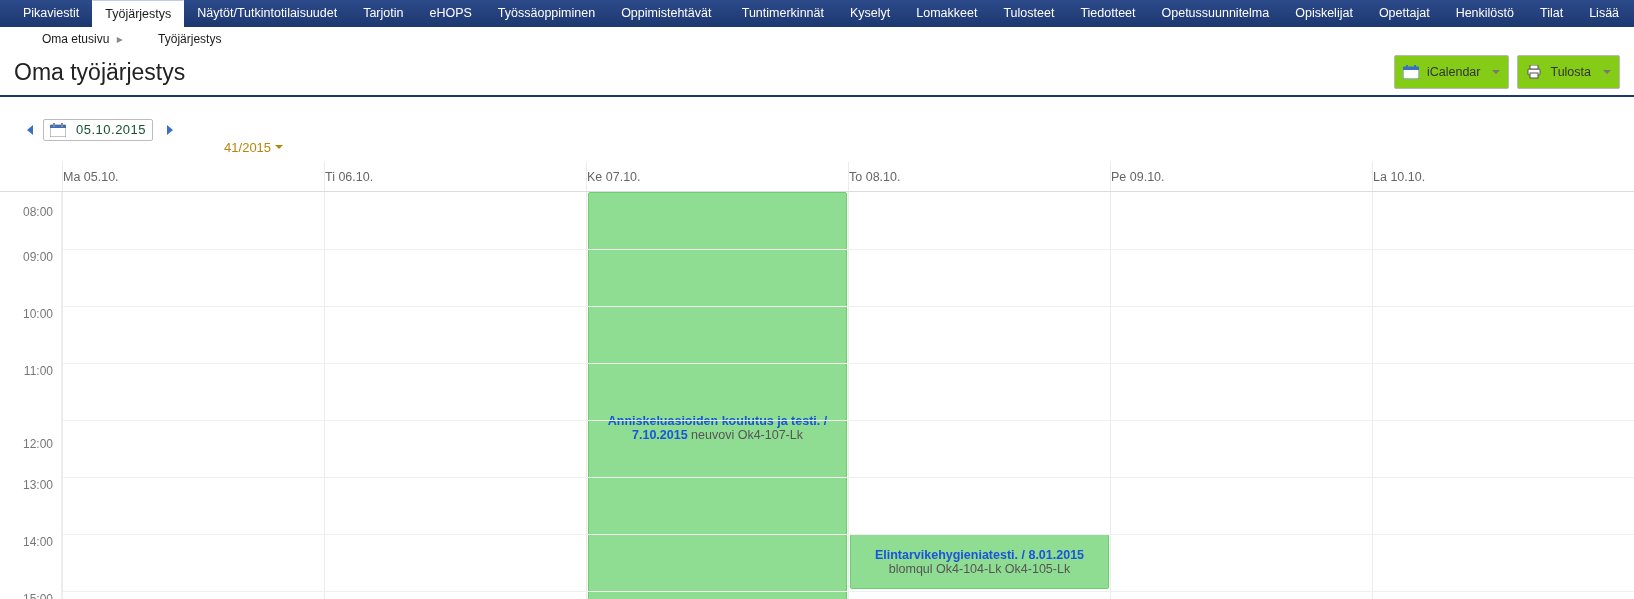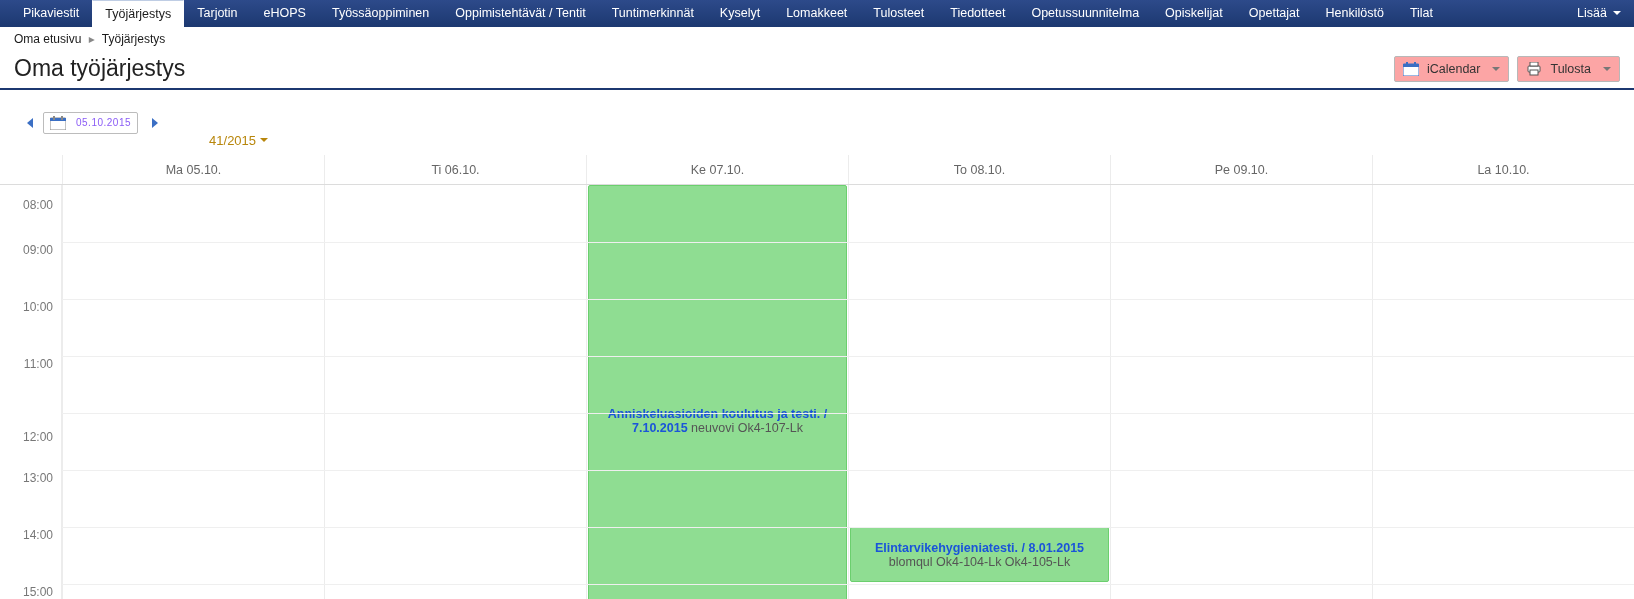--- a/index.html
+++ b/index.html
@@ -33,42 +33,42 @@
     border-top: 1px solid #bfcde4;
   }
   .nav-spacer { flex: 1; }
 
   
   .breadcrumb {
     padding: 5px 14px;
     font-size: 12px;
     color: #1a1a1a;
   }
-  .breadcrumb a { color: #1a1a1a; text-decoration: none; cursor: pointer; }
+  .breadcrumb a { color: #1a1a1a; text-decoration: none; cursor: pointer; margin-left: 28px; }
   .breadcrumb .sep { color: #888; margin: 0 4px; }
 
   
   .header-row {
     display: flex;
     align-items: center;
     padding: 4px 14px 6px 14px;
     border-bottom: 2px solid #1c3870;
   }
   .page-title {
     font-family: "Trebuchet MS", "Segoe UI", sans-serif;
     font-size: 23px;
     font-weight: 400;
     color: #222;
     flex: 1;
   }
   .hdr-btn {
     border: 1px solid #b8b8b8;
     border-radius: 2px;
-    background: #fca5a5;
-    height: 26px;
+    background: #84cc16;
+    height: 34px;
     display: flex;
     align-items: center;
     padding: 0 8px;
     font-size: 12.5px;
     color: #333;
     margin-left: 8px;
     cursor: pointer;
     gap: 8px;
   }
   .hdr-btn svg { flex-shrink: 0; }
@@ -98,21 +98,21 @@
     border: 1px solid #bcbcbc;
     border-radius: 2px;
     height: 22px;
     display: flex;
     align-items: center;
     padding: 0 6px;
     margin: 0 4px;
     cursor: pointer;
     gap: 10px;
   }
-  .date-box .txt { font-size: 10px; color: #8b5cf6; letter-spacing: .5px; }
+  .date-box .txt { font-size: 13px; color: #14532d; letter-spacing: .5px; }
   .week-label {
     margin-left: 40px;
     color: #b8860b;
     font-size: 13px;
     cursor: pointer;
     display: flex;
     align-items: center;
     gap: 4px;
     margin-top: 36px;
   }
@@ -124,21 +124,20 @@
   }
 
   
   .cal-wrap { position: relative; }
   .day-header-row {
     display: grid;
     grid-template-columns: 62px repeat(6, 1fr);
     border-bottom: 1px solid #dcdcdc;
   }
   .day-head {
-    text-align: center;
     font-size: 12.5px;
     color: #666;
     padding: 8px 0 7px 0;
     border-left: 1px solid #ececec;
   }
   .day-head:first-child { border-left: none; }
 
   .grid-body {
     position: relative;
     height: 440px;
@@ -193,20 +192,21 @@
     color: #1a54d9;
     font-weight: 600;
   }
 </style>
 </head>
 <body>
 
 <div class="topnav" id="topnav">
     <div class="nav-item">Pikaviestit</div>
     <div class="nav-item active">Työjärjestys</div>
+    <div class="nav-item">Näytöt/Tutkintotilaisuudet</div>
     <div class="nav-item">Tarjotin</div>
     <div class="nav-item">eHOPS</div>
     <div class="nav-item">Työssäoppiminen</div>
     <div class="nav-item">Oppimistehtävät / Tentit</div>
     <div class="nav-item">Tuntimerkinnät</div>
     <div class="nav-item">Kyselyt</div>
     <div class="nav-item">Lomakkeet</div>
     <div class="nav-item">Tulosteet</div>
     <div class="nav-item">Tiedotteet</div>
     <div class="nav-item">Opetussuunnitelma</div>

